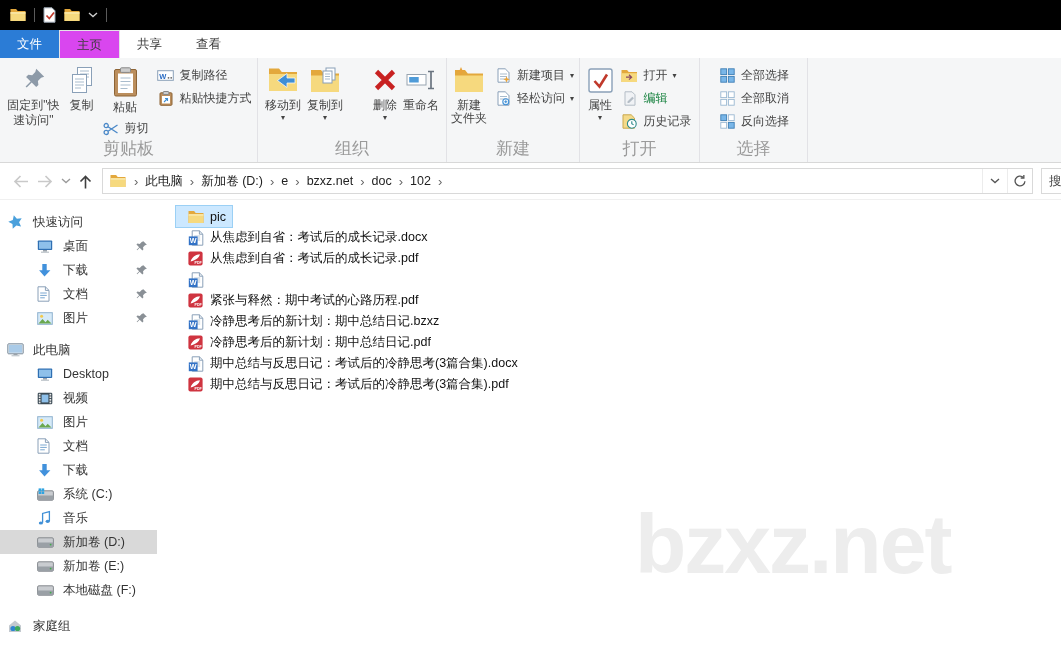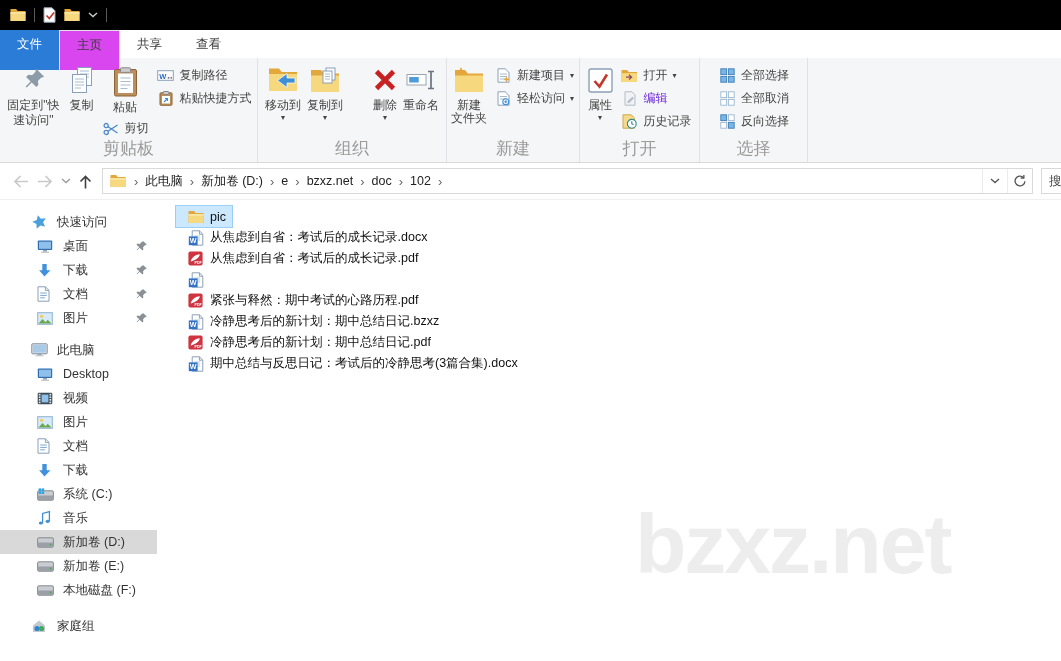--- a/index.html
+++ b/index.html
@@ -3,56 +3,56 @@
 <meta charset="utf-8">
 <style>
 *{box-sizing:border-box;margin:0;padding:0}
 html,body{width:1061px;height:661px;overflow:hidden}
 body{font-family:"Liberation Sans","DejaVu Sans",sans-serif;background:#fff;font-size:12px;color:#333}
 .titlebar{height:30px;background:#000;display:flex;align-items:center;padding-left:10px;gap:8px}
 .qat-ic{display:inline-flex;align-items:center}
 .qat-sep{width:1px;height:14px;background:#5a5a5a}
 .qat-chev{color:#cfcfcf;display:inline-flex}
 .tabrow{height:28px;background:#fff;display:flex}
-.tab{height:40px;line-height:28px;padding:0 17px;font-size:12.5px;color:#3b3b3b;cursor:default}
+.tab{height:28px;line-height:28px;padding:0 17px;font-size:12.5px;color:#3b3b3b;cursor:default}
 .tab-file{background:#2b7cd6;color:#fff}
 .tab-active{background:#d946ef;border:1px solid #e3e3e5;border-bottom:none}
 .ribbon{height:105px;background:#f5f6f7;border-bottom:1px solid #d8d8d8;display:flex}
 .rgroup{position:relative;border-right:1px solid #e2e2e6;padding:4px 2px 16px}
 .gcontent{display:flex;align-items:flex-start;justify-content:center}
 .glabel{position:absolute;bottom:2px;left:0;right:0;text-align:center;color:#9a9a9a;font-size:17px}
 .g-clip{width:258px}.g-org{width:189px}.g-new{width:133px}.g-open{width:120px}.g-sel{width:108px}
 .bigbtn{display:flex;flex-direction:column;align-items:center;padding:2px 3px;gap:2px}
 .bicon{height:32px;display:flex;align-items:center;justify-content:center}
 .blabel{font-size:12px;line-height:15px;text-align:center;color:#444;white-space:nowrap}
 .blabel.wrap{white-space:normal}
 .caret{font-size:8px;color:#444;line-height:5px}
 .smallbtn{display:flex;align-items:center;gap:5px;font-size:12px;color:#444;height:23px;padding:0 4px;white-space:nowrap}
 .smallbtn .ic{display:inline-flex;width:18px;justify-content:center}
 .vcol{display:flex;flex-direction:column;padding-top:2px}
-.disabled{color:#6d28d9}
+.disabled{color:#15803d}
 .pinlabel{width:58px}
 .addressrow{height:37px;display:flex;align-items:center;padding:0 8px;background:#fff;border-bottom:1px solid #f0f0f0}
 .navbtn{width:25px;height:26px;display:flex;align-items:center;justify-content:center}
 .nav-back,.nav-fwd{color:#c9c9c9}.nav-drop{color:#9a9a9a;width:15px}.nav-up{color:#3f3f3f}
 .addressbox{flex:1;height:26px;border:1px solid #d9d9d9;display:flex;align-items:center;margin-left:4px;background:#fff}
 .abox-folder{margin:0 3px 0 7px;display:flex}
 .crumbs{display:flex;align-items:center;height:100%}
 .crumb{padding:0 2px;font-size:12.5px;color:#222}
 .csep{color:#666;font-size:13px;padding:0 5px}
 .addr-right{margin-left:auto;display:flex;align-items:center;height:100%}
 .addr-btn{width:25px;height:100%;display:flex;align-items:center;justify-content:center;color:#555;border-left:1px solid #ececec}
 .searchbox{width:72px;height:26px;border:1px solid #d9d9d9;margin-left:8px;margin-right:-60px;display:flex;align-items:center;padding-left:7px;color:#444;font-size:12.5px;flex:none;background:#fff}
 .content{display:flex;height:461px}
 .sidebar{width:157px;flex:none;padding-top:10px;overflow:hidden}
 .side-sec:nth-child(2){margin-top:8px}
 .side-sec:nth-child(3){margin-top:12px}
 .side-sec:nth-child(4){margin-top:8px}
 .side-row{display:flex;align-items:center;height:24px;font-size:12.5px;color:#333}
-.lvl1{padding-left:31px}
+.lvl1{padding-left:7px}
 .lvl2{padding-left:37px}
 .sic{width:19px;height:16px;display:flex;align-items:center;margin-right:7px;flex:none}
 .slabel{white-space:nowrap}
 .pin{margin-left:auto;margin-right:9px;display:flex}
 .sel{background:#d9d9d9}
 .main{flex:1;position:relative;padding:6px 0 0 19px;overflow:hidden}
 .frow{display:flex;align-items:center;height:21px;width:max-content;padding:0 6px 0 12px;font-size:12.5px;color:#111}
 .fsel{background:#cce8ff;outline:1px solid #9bd0f5}
 .fic{width:17px;height:16px;display:flex;align-items:center;margin-right:5px;flex:none}
 .fname{white-space:nowrap}
@@ -737,16 +737,26 @@
               <path d="M11.4 .8v3.4h3.4" fill="none" stroke="#8aa0b8"></path>
               <g stroke="#a9bccd" stroke-width="0.8">
                 <path d="M6.2 6h6M6.2 8h6M6.2 10h6"></path>
               </g>
               <rect x="0.8" y="6.4" width="8.8" height="8.8" fill="#3272c6"></rect>
               <text x="5.2" y="13.2" text-anchor="middle" font-size="7.2" font-weight="bold" fill="#fff" font-family="Liberation Sans,sans-serif">W</text>
             </svg>
           </span>
           <span class="fname">期中总结与反思日记：考试后的冷静思考(3篇合集).docx</span>
         </div>
+        <div class="frow">
+          <span class="fic">
+            <svg width="15" height="15" viewBox="0 0 15 15">
+              <rect x="0.4" y="0.4" width="14.2" height="14.2" rx="2" fill="#cf3440"></rect>
+              <path d="M2.6 10.4C4.2 6.2 7.6 3.4 11.9 3.3c-.7 3.3-4.1 6.3-9.3 7.1z" fill="#fff"></path>
+              <text x="10.2" y="13.2" text-anchor="middle" font-size="3.6" font-weight="bold" fill="#fff" font-family="Liberation Sans,sans-serif">PDF</text>
+            </svg>
+          </span>
+          <span class="fname">期中总结与反思日记：考试后的冷静思考(3篇合集).pdf</span>
+        </div>
       </div>
     <div class="watermark">bzxz.net</div>
   </div>
 </div>
 
 </body></html>

